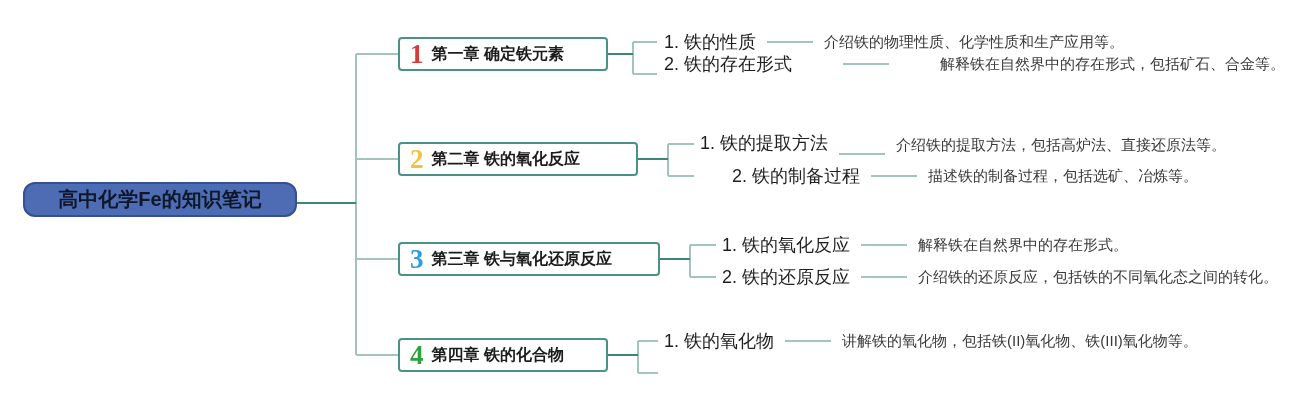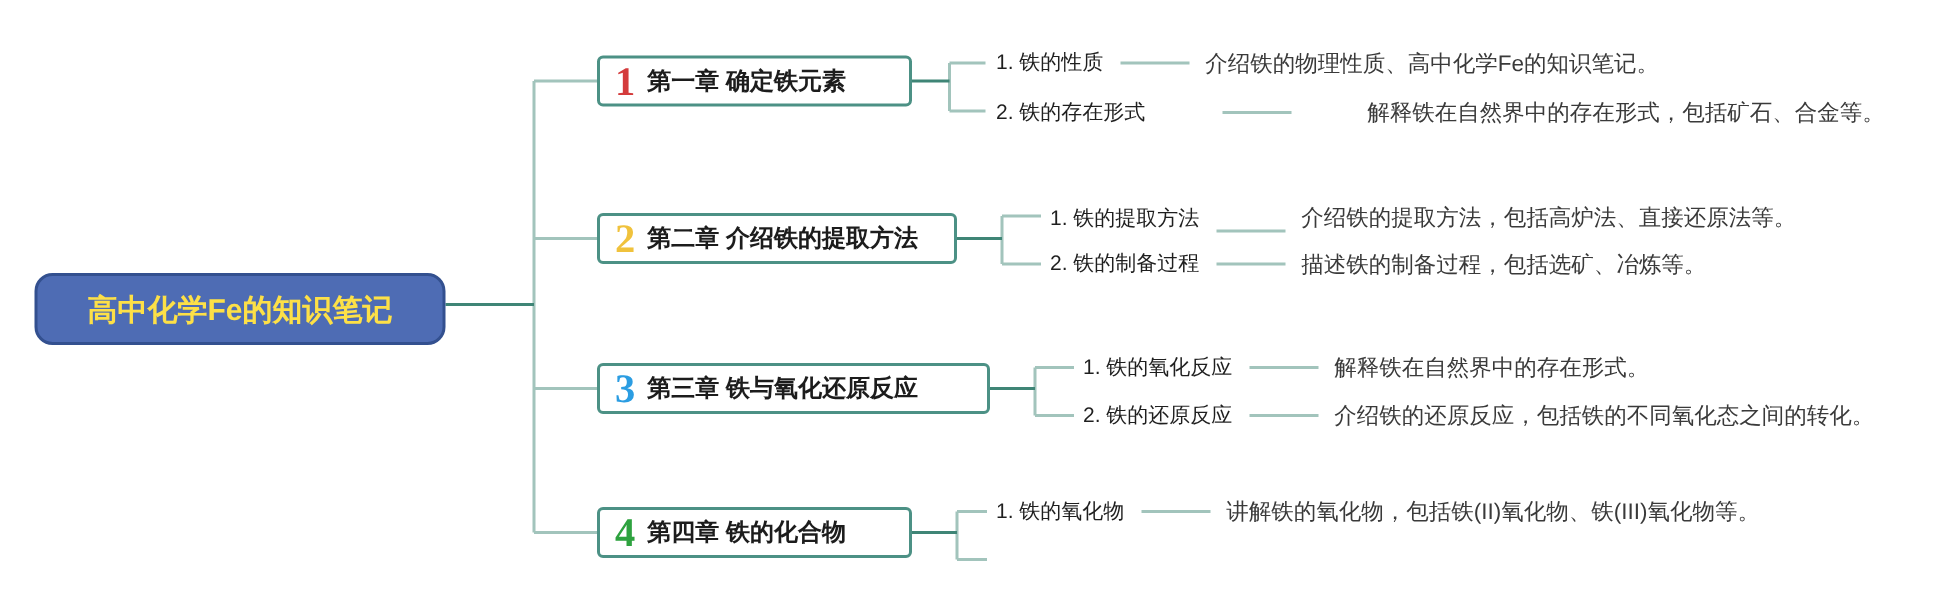--- a/index.html
+++ b/index.html
@@ -1,51 +1,51 @@
 <!DOCTYPE html>
 <html><head>
 <meta charset="utf-8">
 <style>
   html,body{margin:0;padding:0;background:#ffffff;}
   body{font-family:"Liberation Sans", sans-serif;}
   .canvas{position:relative;width:1296px;height:410px;background:#ffffff;overflow:hidden;}
   .wires{position:absolute;left:0;top:0;width:1296px;height:410px;}
 
   .root-node{
-    position:absolute;left:23px;top:182px;min-width:274px;height:48px;
+    position:absolute;left:23px;top:182px;min-width:274px;height:35px;
     box-sizing:border-box;background:#4e6cb4;border:2px solid #33508f;border-radius:12px;
     display:flex;align-items:center;justify-content:center;padding:0 16px;
-    font-size:20px;font-weight:700;color:#fde047;white-space:nowrap;cursor:pointer;
+    font-size:20px;font-weight:700;color:#0f172a;white-space:nowrap;cursor:pointer;
   }
 
   .chapter-node{
     position:absolute;height:34px;box-sizing:border-box;background:#ffffff;
     border:2px solid #4c9185;border-radius:4px;
     display:inline-flex;align-items:center;gap:8px;padding:0 14px 0 10px;
     white-space:nowrap;cursor:pointer;
   }
   .ch1{left:398px;top:37px;min-width:210px;}
   .ch2{left:398px;top:142px;min-width:240px;}
   .ch3{left:398px;top:242px;min-width:262px;}
   .ch4{left:398px;top:338px;min-width:210px;}
   .chap-num{font-family:"Liberation Serif", serif;font-size:27px;font-weight:700;line-height:1;}
   .chap-title{font-size:16px;font-weight:600;color:#1c1c1c;}
 
   .sub-row{
     position:absolute;height:22px;display:flex;align-items:center;white-space:nowrap;
   }
   .r11{left:664px;top:31px;}
-  .r12{left:664px;top:64px;gap:40px;}
+  .r12{left:664px;top:53px;gap:40px;}
   .r21{left:700px;top:133px;align-items:flex-end;}
-  .r22{left:700px;top:165px;}
+  .r22{left:732px;top:165px;}
   .r31{left:722px;top:234px;}
   .r32{left:722px;top:266px;}
   .r41{left:664px;top:330px;}
   .r42{left:664px;top:362px;}
-  .sub-label{font-size:14px;color:#1f1f1f;cursor:pointer;}
+  .sub-label{font-size:18px;color:#1f1f1f;cursor:pointer;}
   .wire-seg{width:46px;height:2px;background:#a2c4bc;margin:0 11px;flex:none;}
   .sub-desc{font-size:15px;color:#3a3a3a;cursor:pointer;}
 </style>
 </head>
 <body>
 
 <div class="canvas">
 
   <svg class="wires" viewBox="0 0 1296 410" xmlns="http://www.w3.org/2000/svg">
 
@@ -72,31 +72,31 @@
 
   <div class="root-node">高中化学Fe的知识笔记</div>
 
   <div class="chapter-node ch1">
     <span class="chap-num" style="color: rgb(212, 59, 60);">1</span>
     <span class="chap-title">第一章 确定铁元素</span>
   </div>
   <div class="sub-row r11">
     <span class="sub-label">1. 铁的性质</span>
     <span class="wire-seg"></span>
-    <span class="sub-desc">介绍铁的物理性质、高中化学Fe的知识笔记。</span>
+    <span class="sub-desc">介绍铁的物理性质、化学性质和生产应用等。</span>
   </div>
   <div class="sub-row r12">
     <span class="sub-label">2. 铁的存在形式</span>
     <span class="wire-seg"></span>
     <span class="sub-desc">解释铁在自然界中的存在形式，包括矿石、合金等。</span>
   </div>
 
   <div class="chapter-node ch2">
     <span class="chap-num" style="color: rgb(240, 194, 60);">2</span>
-    <span class="chap-title">第二章 介绍铁的提取方法</span>
+    <span class="chap-title">第二章 铁的氧化反应</span>
   </div>
   <div class="sub-row r21">
     <span class="sub-label">1. 铁的提取方法</span>
     <span class="wire-seg"></span>
     <span class="sub-desc">介绍铁的提取方法，包括高炉法、直接还原法等。</span>
   </div>
   <div class="sub-row r22">
     <span class="sub-label">2. 铁的制备过程</span>
     <span class="wire-seg"></span>
     <span class="sub-desc">描述铁的制备过程，包括选矿、冶炼等。</span>

